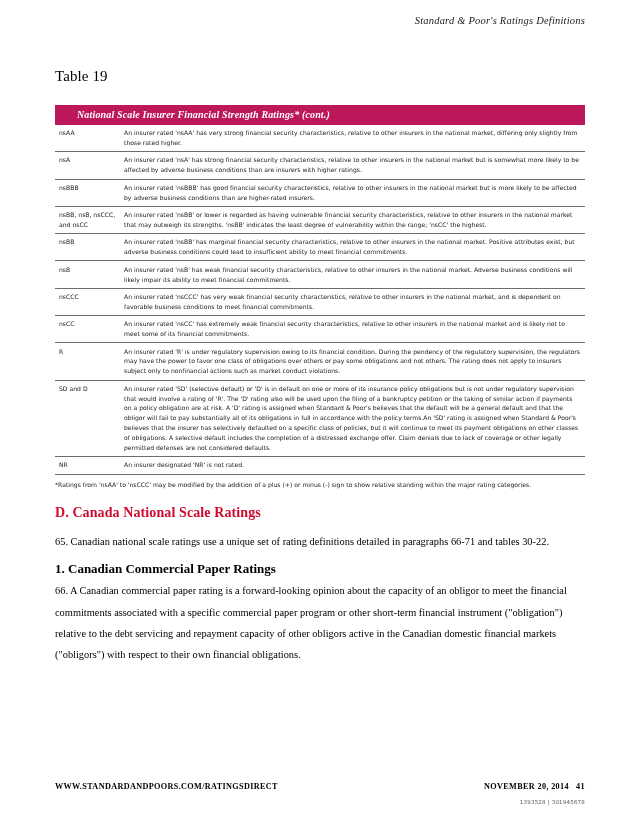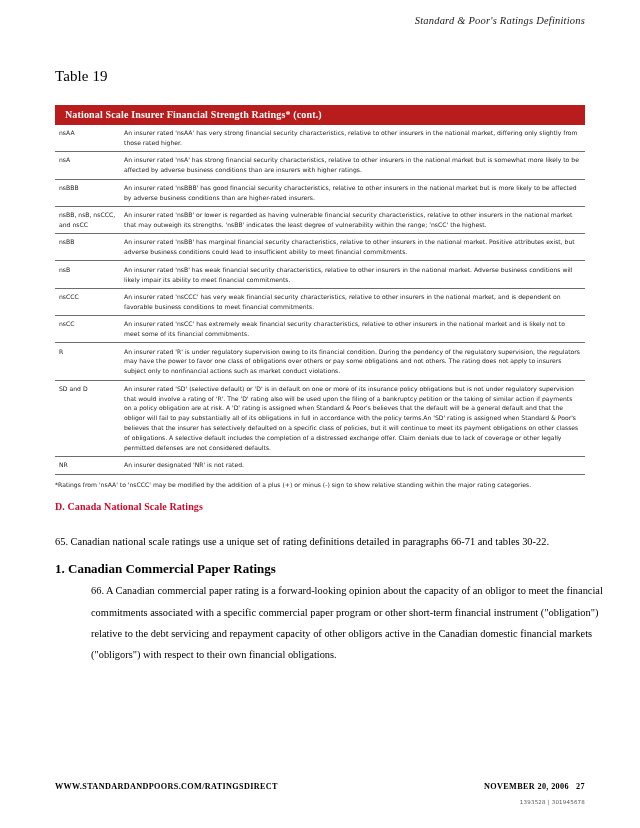--- a/index.html
+++ b/index.html
@@ -52,28 +52,29 @@
     margin-bottom: 20px;
     letter-spacing: 0.1px;
   }
   table.ratings {
     border-collapse: collapse;
     width: 530px;
     table-layout: fixed;
   }
   table.ratings caption {
     caption-side: top;
-    background: #b91c1c;
+    background: #be185d;
     color: #ffffff;
     font-family: "Liberation Serif", serif;
     font-weight: bold;
     font-size: 10px;
     text-align: left;
-    padding: 4px 6px 5px 10px;
+    padding: 4px 6px 5px 22px;
     letter-spacing: 0.15px;
+    font-style: italic;
   }
   table.ratings td {
     font-family: "DejaVu Sans", sans-serif;
     font-size: 6.1px;
     line-height: 1.62;
     color: #1a1a1a;
     padding: 3.2px 4px 3.4px 4px;
     vertical-align: top;
     border-bottom: 1px solid #6d6d6d;
   }
@@ -103,21 +104,21 @@
 
   
   .section-heading {
     position: absolute;
     left: 55px;
     top: 493px;
     width: 530px;
     color: #cf0a2c;
     font-family: "Liberation Serif", serif;
     font-weight: bold;
-    font-size: 10px;
+    font-size: 14px;
     letter-spacing: 0.1px;
   }
   .para {
     position: absolute;
     left: 55px;
     width: 532px;
     font-family: "Liberation Serif", serif;
     font-size: 10.4px;
     line-height: 1.62;
     color: #000;
@@ -130,21 +131,20 @@
     top: 548px;
     width: 530px;
     font-family: "Liberation Serif", serif;
     font-weight: bold;
     font-size: 13px;
     color: #000;
   }
   .para-66 {
     top: 570px;
     line-height: 2.05;
-    margin-left: 36px;
   }
 
   
   .footer {
     position: absolute;
     left: 55px;
     top: 782px;
     width: 530px;
     display: flex;
     justify-content: space-between;
@@ -234,18 +234,18 @@
   <h2 class="section-heading">D. Canada National Scale Ratings</h2>
 
   <p class="para para-65">65. Canadian national scale ratings use a unique set of rating definitions detailed in paragraphs 66-71 and tables 30-22.</p>
 
   <h3 class="sub-heading">1. Canadian Commercial Paper Ratings</h3>
 
   <p class="para para-66">66. A Canadian commercial paper rating is a forward-looking opinion about the capacity of an obligor to meet the financial commitments associated with a specific commercial paper program or other short-term financial instrument ("obligation") relative to the debt servicing and repayment capacity of other obligors active in the Canadian domestic financial markets ("obligors") with respect to their own financial obligations.</p>
 
   <div class="footer">
     <span>WWW.STANDARDANDPOORS.COM/RATINGSDIRECT</span>
-    <span class="footer-right">NOVEMBER 20, 2006   27</span>
+    <span class="footer-right">NOVEMBER 20, 2014   41</span>
   </div>
 
   <div class="footer-id">1393528 | 301945678</div>
 
 </div>
 
 </body></html>

